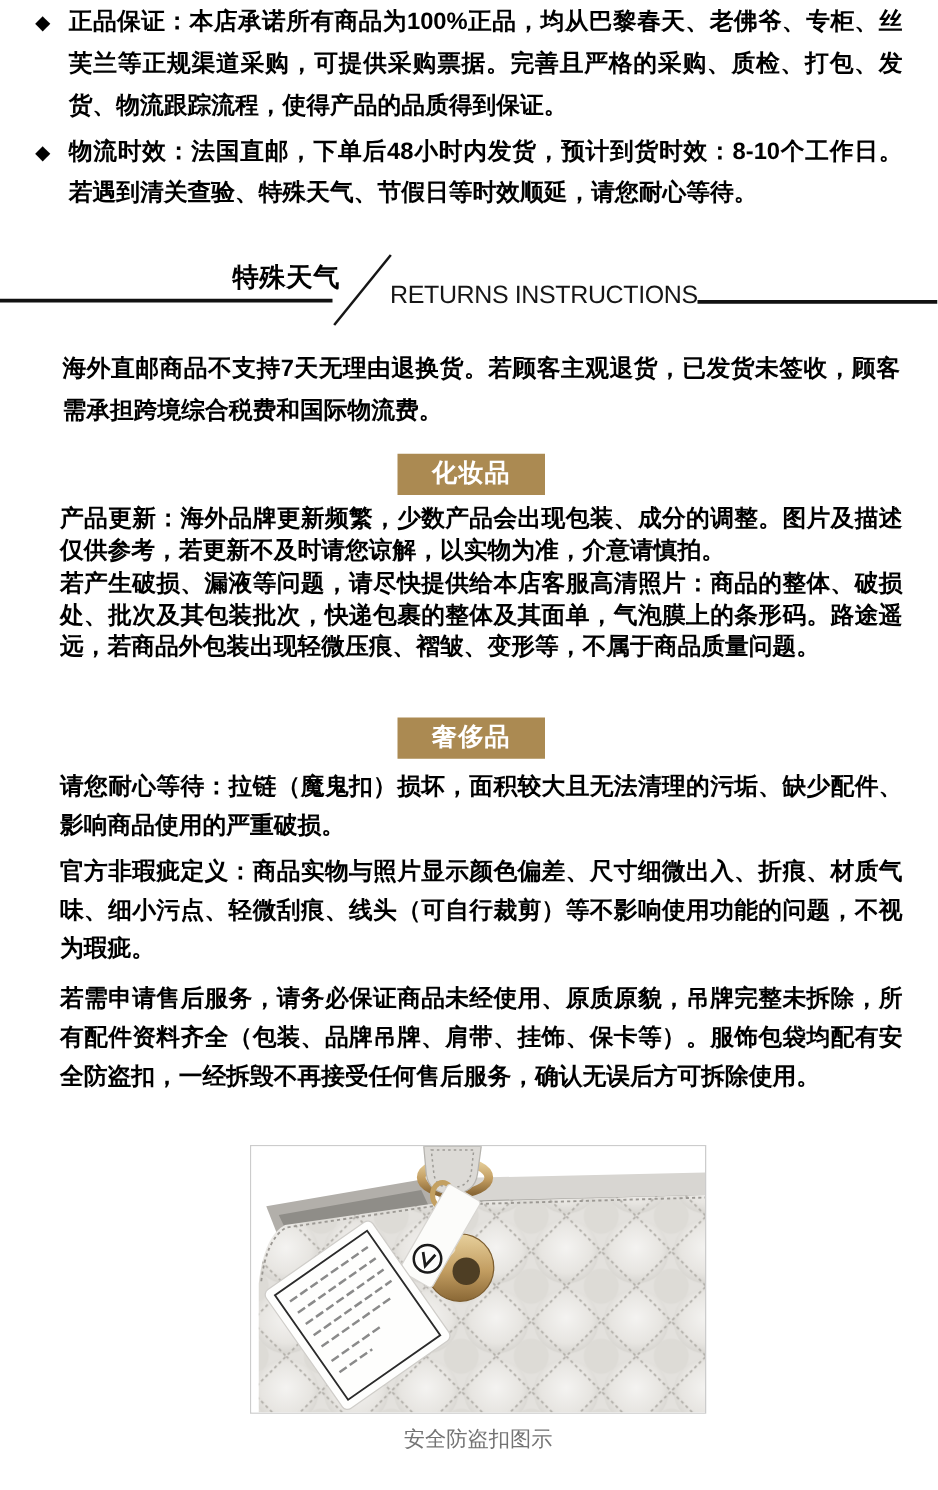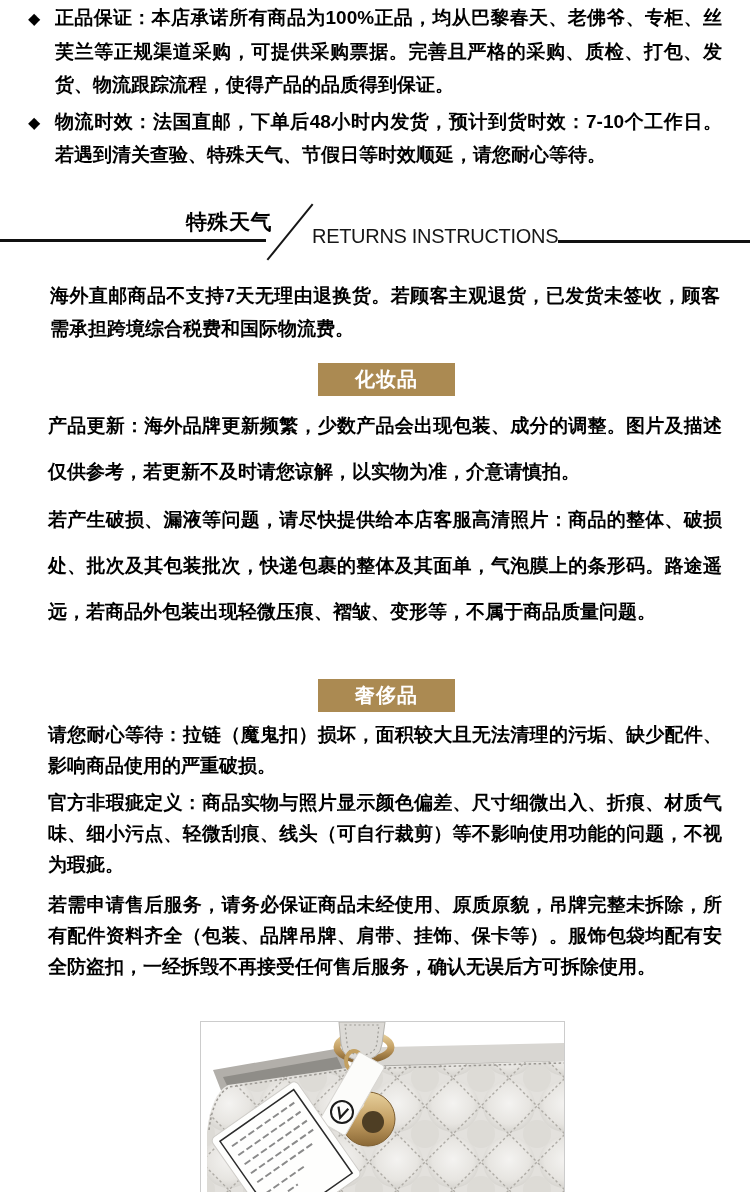--- a/index.html
+++ b/index.html
@@ -34,28 +34,28 @@
   }
   .hdr-en{
     position:absolute;left:312px;top:53px;
     font-size:20px;font-weight:400;letter-spacing:-0.3px;color:#161616;
   }
   
   .intro{
     padding:0 30px 0 50px;font-size:19px;line-height:33.5px;font-weight:700;text-align:justify;
   }
   .badge{
-    width:137px;height:33px;margin-left:318px;background:#ab8a52;
+    width:118px;height:33px;margin-left:318px;background:#ab8a52;
     color:#fff;font-size:20px;font-weight:700;line-height:33px;text-align:center;
     letter-spacing:1px;
   }
   .badge-cosmetics{margin-top:17px;}
   .badge-luxury{margin-top:44px;}
   .cos-para{
-    padding:0 28px 0 48px;font-size:19px;line-height:46px;font-weight:700;text-align:justify;
+    padding:0 28px 0 48px;font-size:19px;line-height:25px;font-weight:700;text-align:justify;
   }
   .cos-para.first{margin-top:7px;}
   .cos-para + .cos-para{margin-top:2px;}
   .lux-para{
     padding:0 28px 0 48px;font-size:19px;line-height:31px;font-weight:700;text-align:justify;
   }
   .lux-para.p0{margin-top:7px;}
   .lux-para.p1{margin-top:6px;}
   .lux-para.p2{margin-top:9px;}
   
@@ -72,21 +72,21 @@
 </head>
 <body>
 
 <div class="notices">
   <div class="notice-item">
     <span class="diamond">◆</span>
     <span>正品保证：本店承诺所有商品为100%正品，均从巴黎春天、老佛爷、专柜、丝芙兰等正规渠道采购，可提供采购票据。完善且严格的采购、质检、打包、发货、物流跟踪流程，使得产品的品质得到保证。</span>
   </div>
   <div class="notice-item">
     <span class="diamond">◆</span>
-    <span>物流时效：法国直邮，下单后48小时内发货，预计到货时效：7-10个工作日。若遇到清关查验、特殊天气、节假日等时效顺延，请您耐心等待。</span>
+    <span>物流时效：法国直邮，下单后48小时内发货，预计到货时效：8-10个工作日。若遇到清关查验、特殊天气、节假日等时效顺延，请您耐心等待。</span>
   </div>
 </div>
 
 <div class="section-header">
   <div class="hdr-line hdr-line-left"></div>
   <div class="hdr-zh">特殊天气</div>
   <div class="hdr-slash"></div>
   <div class="hdr-en">RETURNS INSTRUCTIONS</div>
   <div class="hdr-line hdr-line-right"></div>
 </div>

